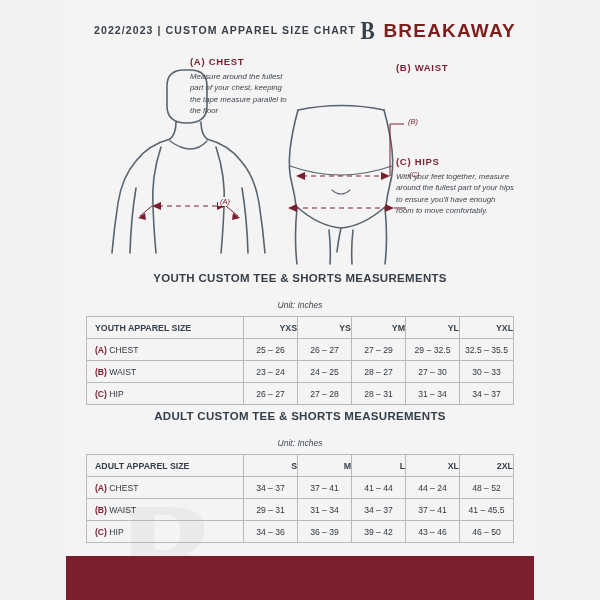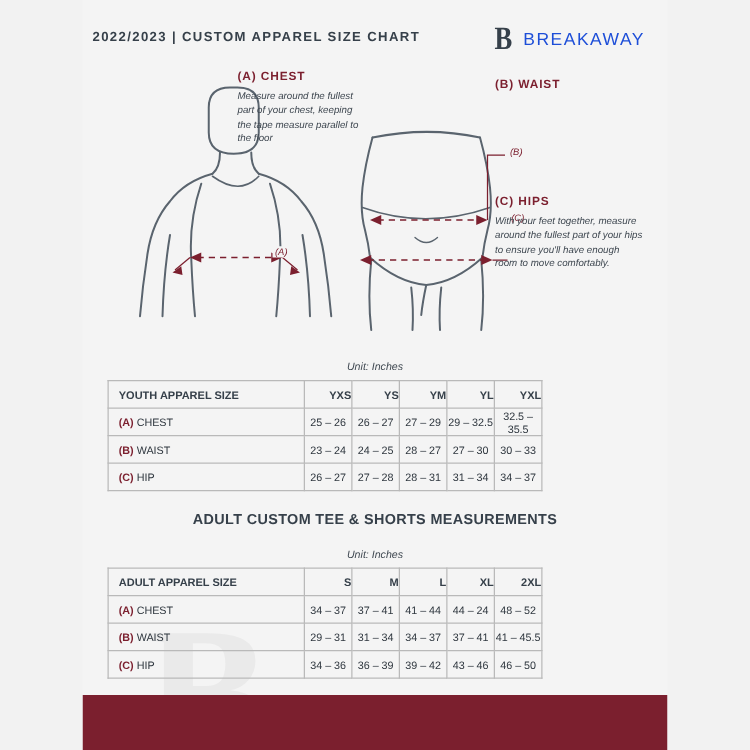--- a/index.html
+++ b/index.html
@@ -52,21 +52,21 @@
   
   .header {
     position: absolute;
     left: 0;
     top: 18px;
     width: 468px;
     height: 34px;
   }
   .header-title {
     position: absolute;
-    left: 8px;
+    left: 28px;
     top: 6px;
     font-size: 10.5px;
     font-weight: bold;
     letter-spacing: 1.1px;
     color: #36404a;
     white-space: nowrap;
   }
   .brand {
     position: absolute;
     right: 18px;
@@ -77,24 +77,24 @@
   }
   .brand-mark {
     font-family: "Liberation Serif", serif;
     font-size: 26px;
     font-weight: bold;
     color: #36404a;
     line-height: 1;
     transform: scaleX(0.82);
   }
   .brand-name {
-    font-size: 14px;
-    font-weight: normal;
+    font-size: 19px;
+    font-weight: bold;
     letter-spacing: 1.2px;
-    color: #1d4ed8;
+    color: #7f1d1d;
   }
 
   
   .illus {
     position: absolute;
     left: 0;
     top: 48px;
     width: 468px;
     height: 218px;
   }
@@ -139,21 +139,21 @@
   }
   .tbl-sub {
     text-align: center;
     font-size: 8.5px;
     font-style: italic;
     color: #3e4750;
     margin-top: 16px;
     margin-bottom: 6px;
   }
   table {
-    width: 348px;
+    width: 428px;
     border-collapse: collapse;
     table-layout: fixed;
   }
   th, td {
     border: 1px solid #b9b9b9;
     height: 21px;
     font-size: 8.6px;
     color: #2f373f;
     text-align: center;
     padding: 0;
@@ -285,20 +285,21 @@
       <div class="note note-b">
         <div class="note-title">(B) WAIST</div>
       </div>
       <div class="note note-c">
         <div class="note-title">(C) HIPS</div>
         <div class="note-body">With your feet together, measure around the fullest part of your hips to ensure you'll have enough room to move comfortably.</div>
       </div>
     </div>
 
     <div class="table-block" style="top:272px;">
+      <div class="tbl-title">YOUTH CUSTOM TEE &amp; SHORTS MEASUREMENTS</div>
       <div class="tbl-sub">Unit: Inches</div>
       <table>
         <thead>
           <tr>
             <th class="rowhead">YOUTH APPAREL SIZE</th>
             <th>YXS</th>
             <th>YS</th>
             <th>YM</th>
             <th>YL</th>
             <th>YXL</th>

